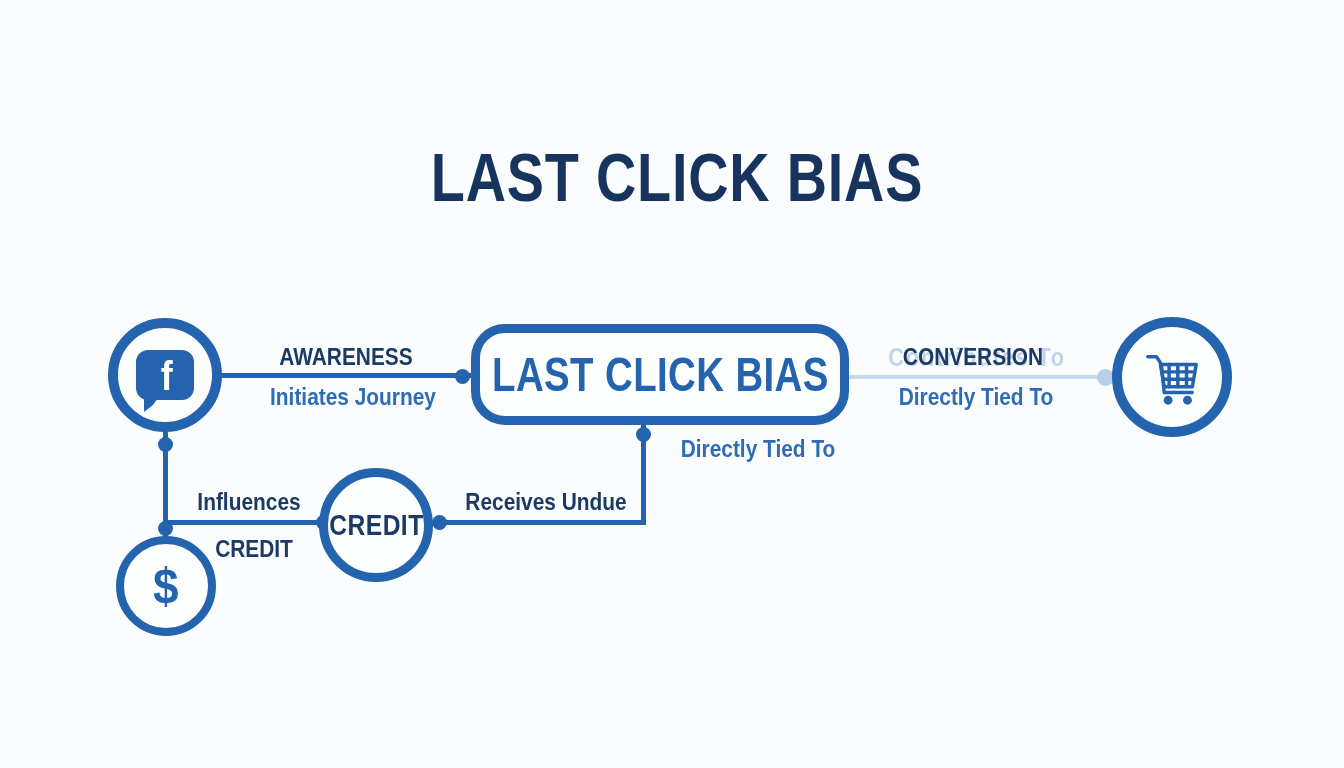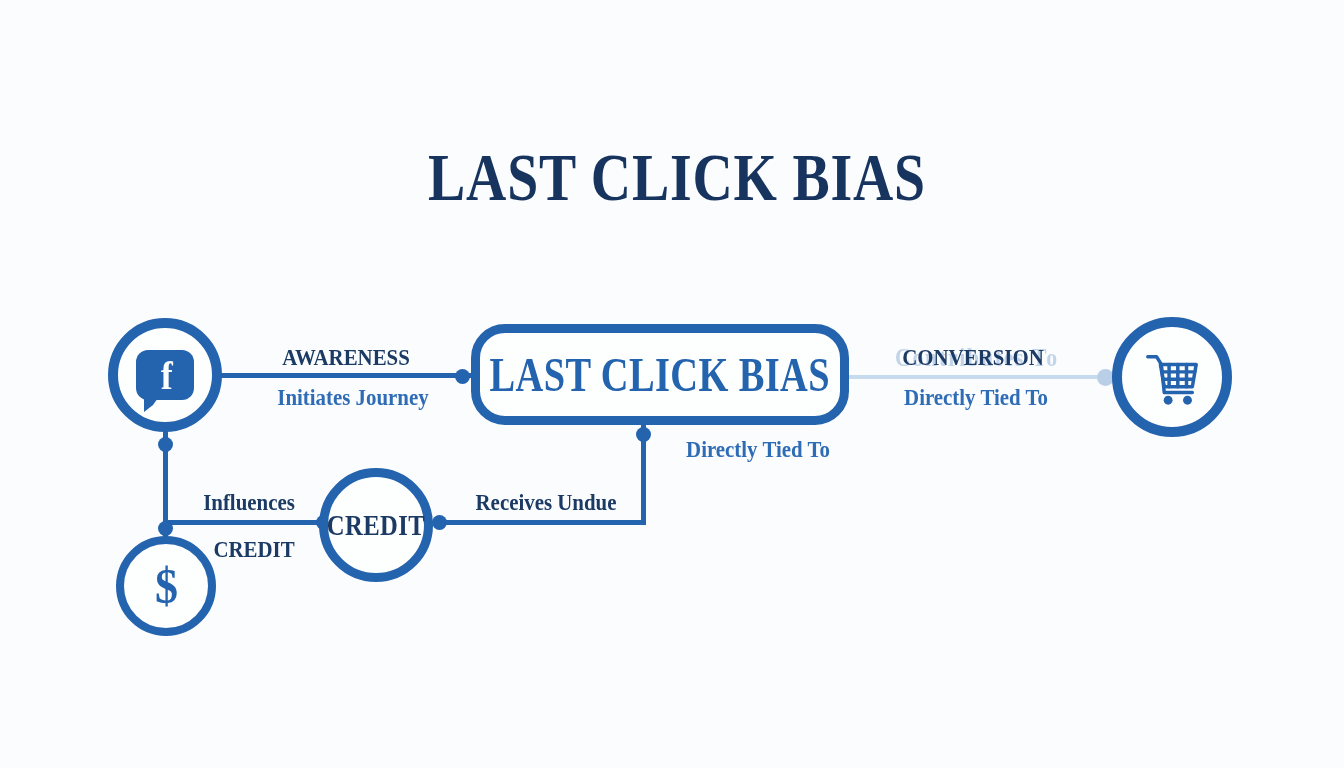--- a/index.html
+++ b/index.html
@@ -2,21 +2,21 @@
 <html><head>
 <meta charset="utf-8">
 <style>
   html,body{margin:0;padding:0;}
   body{
     width:1344px;height:768px;overflow:hidden;
     background:#fbfcfe;
     font-family:"Liberation Sans", sans-serif;
     position:relative;
   }
-  #stage{position:absolute;inset:0;width:1344px;height:768px;font-family:Liberation Serif, serif;}
+  #stage{position:absolute;inset:0;width:1344px;height:768px;}
 
   
   .page-title{
     position:absolute;left:50%;top:143px;
     transform:translateX(-50%) scaleX(0.82);
     font-size:68px;font-weight:bold;letter-spacing:1px;
     color:#17345f;white-space:nowrap;line-height:1;
     margin-left:5px;
   }
 

